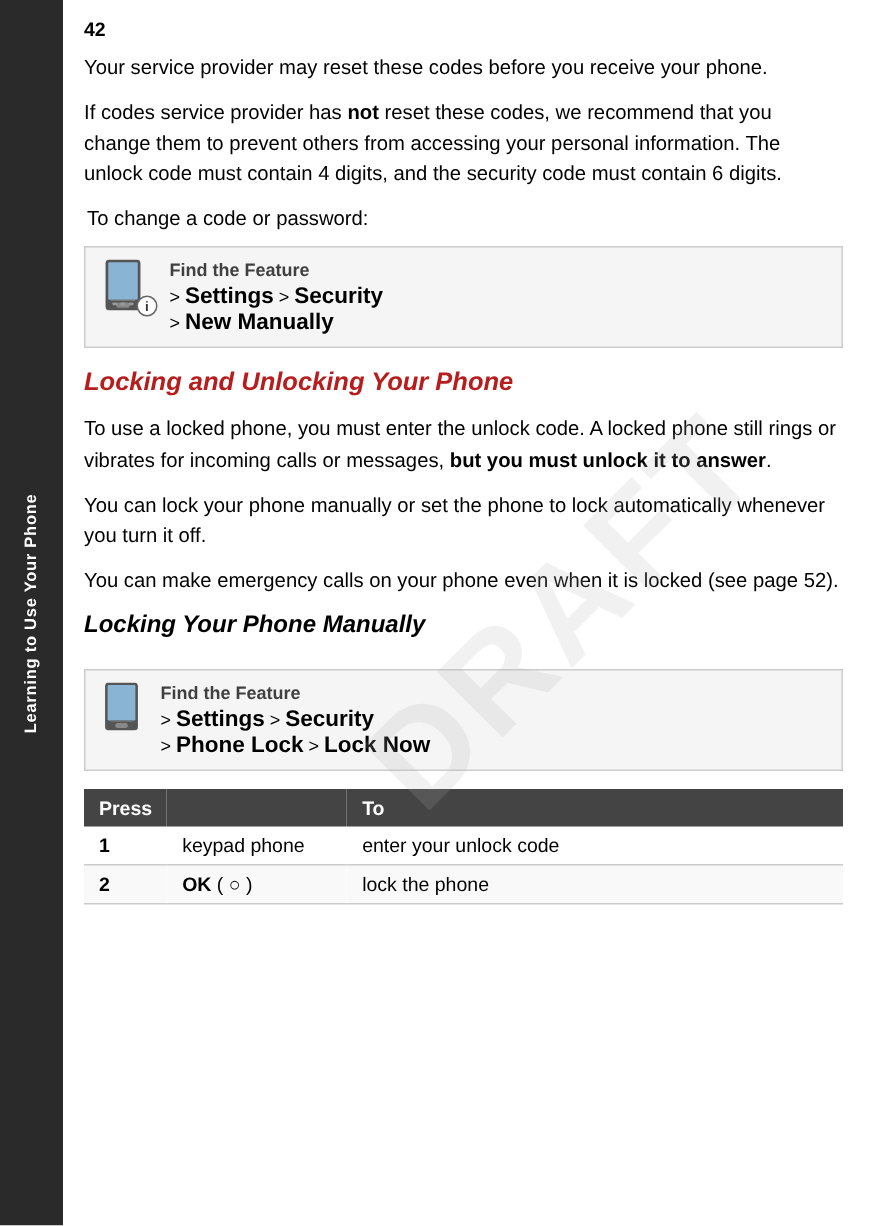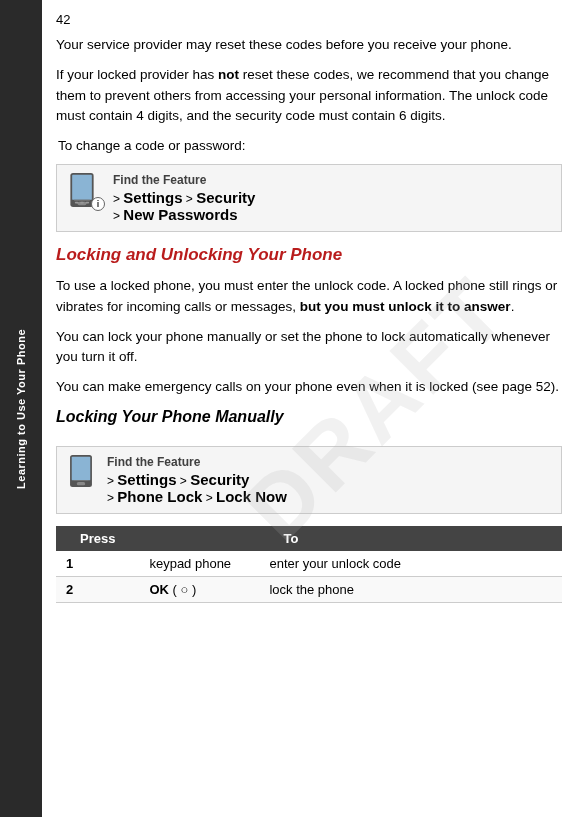--- a/index.html
+++ b/index.html
@@ -45,21 +45,21 @@
     .main-content {
       flex: 1;
       padding: 12px 18px 12px 14px;
       overflow: hidden;
       position: relative;
     }
 
     
     .page-number {
       font-size: 13px;
-      font-weight: normal;
+      font-weight: bold;
       margin-bottom: 8px;
       display: block;
     }
 
     
     .body-text {
       font-size: 13.5px;
       line-height: 1.5;
       margin-bottom: 10px;
       color: #000;
@@ -167,21 +167,21 @@
       margin-top: 8px;
       font-size: 13px;
     }
 
     .press-table thead tr {
       background: #444;
       color: #fff;
     }
 
     .press-table thead th {
-      padding: 5px 24px;
+      padding: 5px 10px;
       text-align: left;
       font-weight: bold;
       font-size: 13px;
     }
 
     .press-table tbody tr {
       border-bottom: 1px solid #ccc;
     }
 
     .press-table tbody tr:nth-child(even) {
@@ -242,21 +242,21 @@
 
   <div class="main-content">
 
     <div class="draft-watermark">DRAFT</div>
 
     <span class="page-number">42</span>
 
     <p class="body-text">Your service provider may reset these codes before you receive your phone.</p>
 
     <p class="body-text">
-      <span>If your locked provider has </span><span class="bold">not</span><span> reset these codes, we recommend that you change them to prevent others from accessing your personal information. The unlock code must contain 4 digits, and the security code must contain 6 digits.</span>
+      <span>If codes service provider has </span><span class="bold">not</span><span> reset these codes, we recommend that you change them to prevent others from accessing your personal information. The unlock code must contain 4 digits, and the security code must contain 6 digits.</span>
     </p>
 
     <p class="indent-text">To change a code or password:</p>
 
     <div class="find-feature-box">
       <div class="find-feature-icon">
         
         <svg class="phone-icon-svg" viewBox="0 0 30 38" xmlns="http://www.w3.org/2000/svg">
           <rect x="2" y="0" width="26" height="38" rx="3" ry="3" fill="#555"></rect>
           <rect x="4" y="2" width="22" height="28" rx="1" ry="1" fill="#8ab4d4"></rect>
@@ -267,21 +267,21 @@
           <rect x="19" y="32" width="4" height="2" rx="1" fill="#999"></rect>
 
           <rect x="6" y="30" width="18" height="1" fill="#777" rx="0.5"></rect>
         </svg>
         <div class="info-badge">i</div>
       </div>
       <div class="find-feature-content">
         <div class="find-feature-label">Find the Feature</div>
         <div class="find-feature-path">
           <span>&gt; </span><span class="bold-path">Settings</span><span> &gt; </span><span class="bold-path">Security</span><br>
-          <span> &gt; </span><span class="bold-path">New Passwords</span>
+          <span> &gt; </span><span class="bold-path">New Manually</span>
         </div>
       </div>
     </div>
 
     <div class="section-heading-large">Locking and Unlocking Your Phone</div>
 
     <p class="body-text">
       <span>To use a locked phone, you must enter the unlock code. A locked phone still rings or vibrates for incoming calls or messages, </span><span class="bold">but you must unlock it to answer</span><span>.</span>
     </p>
 

